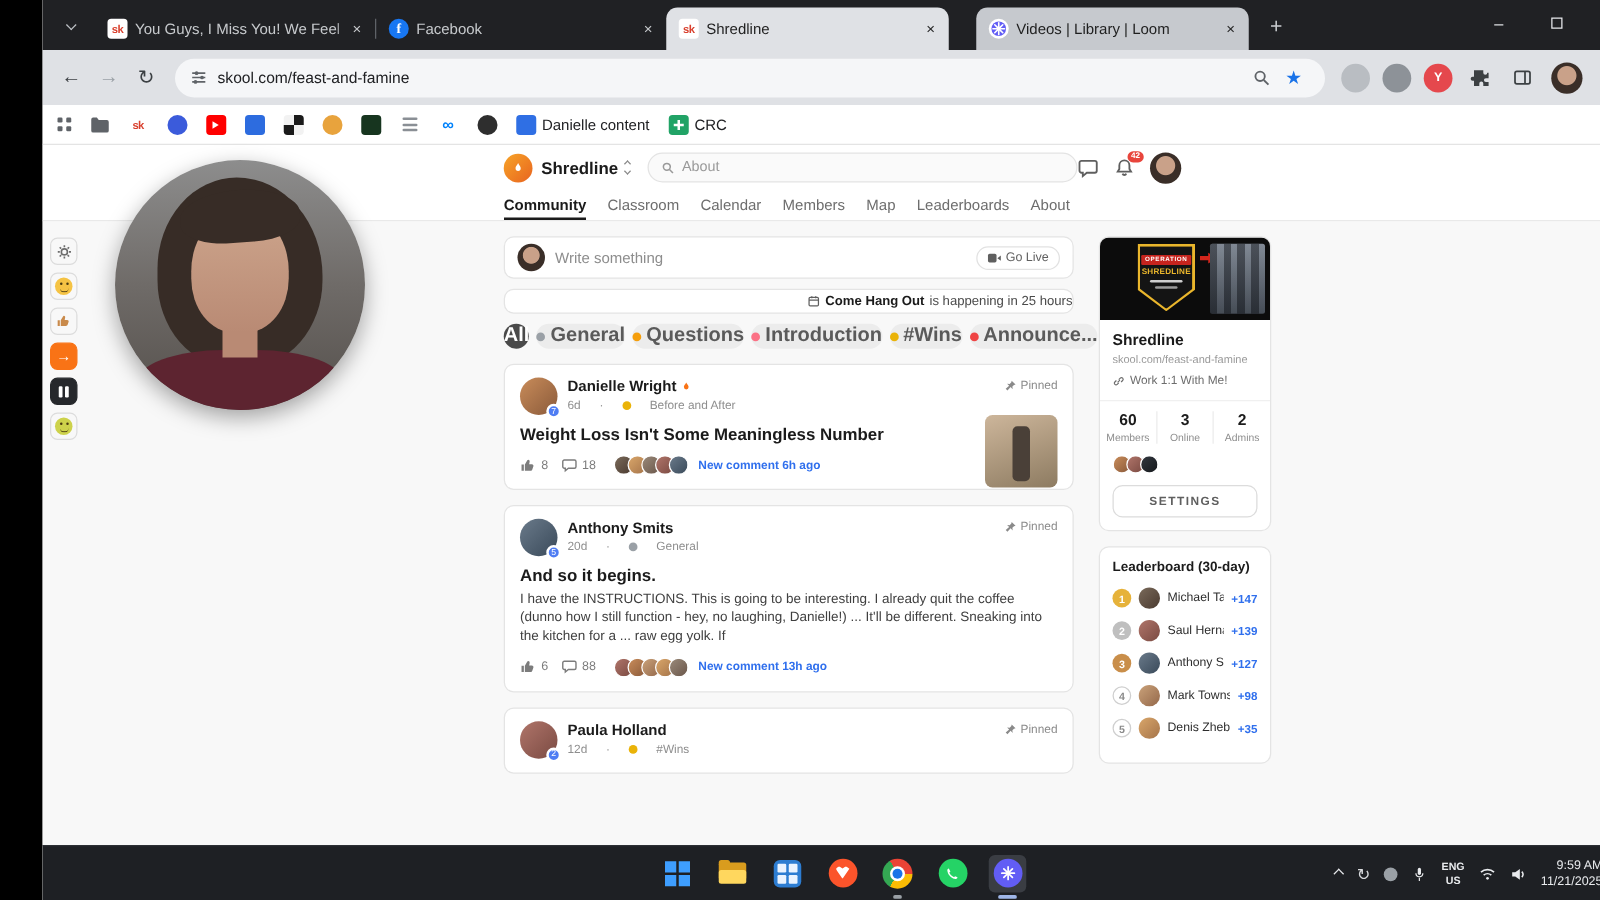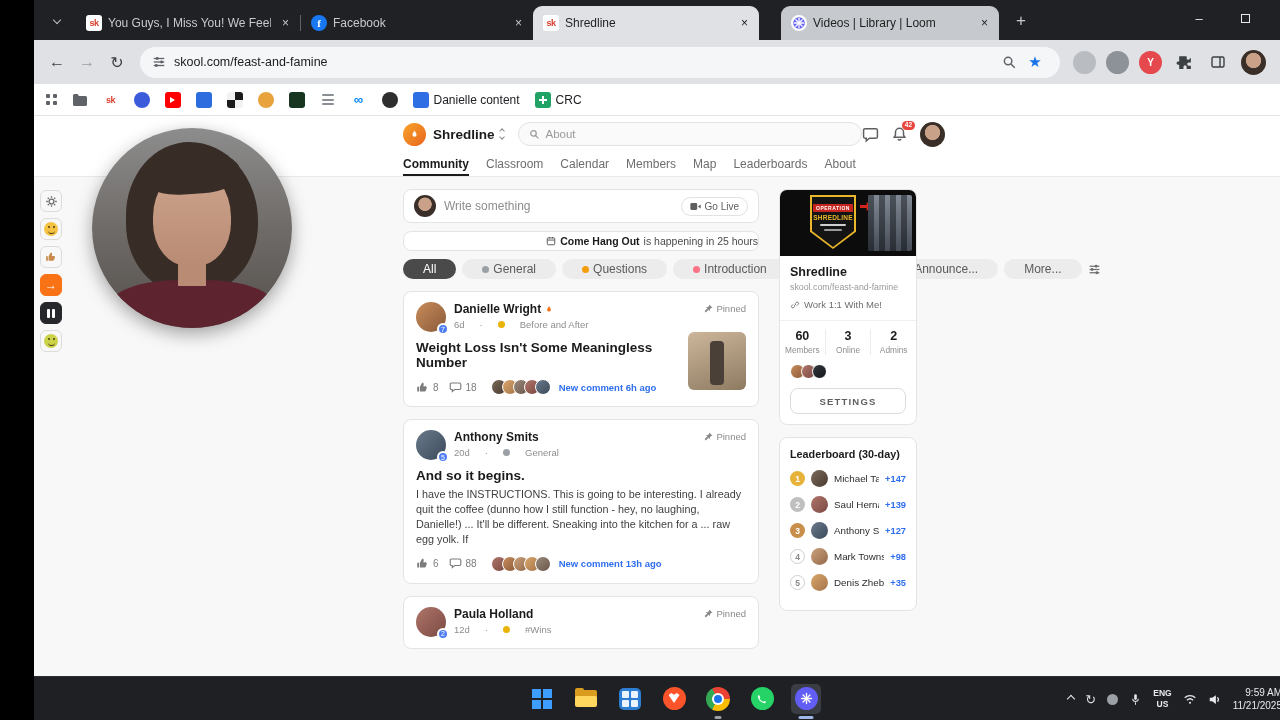--- a/index.html
+++ b/index.html
@@ -72,34 +72,34 @@
   .hd-icons{margin-left:auto;display:flex;align-items:center;gap:12px;}
   .hd-ic{position:relative;color:#5f5f5f;display:flex;}
   .badge{position:absolute;top:-5px;right:-7px;background:#e8453c;color:#fff;font-size:6.5px;font-weight:bold;border-radius:7px;padding:1.5px 3px;line-height:1;}
   .sk-avatar{width:25px;height:25px;border-radius:50%;}
   .sk-nav{height:25px;background:#fff;border-bottom:1px solid #e9e9e9;display:flex;justify-content:center;}
   .sk-nav .sk-inner{gap:17px;}
   .nav-item{font-size:12px;color:#6d6d6d;height:100%;display:flex;align-items:center;white-space:nowrap;}
   .nav-item.active{color:#1b1b1b;font-weight:bold;box-shadow:inset 0 -2px 0 #1b1b1b;}
   .sk-body{display:flex;justify-content:center;padding-top:12px;}
   .sk-cols{width:542px;display:flex;gap:20px;align-items:flex-start;}
-  .feed{width:356px;flex:0 0 auto;}
+  .feed{width:456px;flex:0 0 auto;}
   .sidecol{width:138px;flex:0 0 auto;}
   .card{background:#fff;border:1px solid #e4e4e4;border-radius:8px;}
 
   .composer{height:34px;display:flex;align-items:center;gap:8px;padding:0 10px;margin-bottom:8px;}
   .cavatar{width:22px;height:22px;border-radius:50%;flex:0 0 auto;}
   .write{font-size:12px;color:#8d8d8d;}
   .golive{margin-left:auto;display:flex;align-items:center;gap:4px;font-size:10px;color:#5f5f5f;border:1px solid #e2e2e2;border-radius:12px;padding:3px 8px;}
 
   .event-banner{height:20px;display:flex;align-items:center;justify-content:flex-end;gap:4px;font-size:10.5px;color:#4a4a4a;margin-bottom:8px;}
   .event-banner b{color:#1b1b1b;}
 
   .pills{display:flex;align-items:center;gap:6px;margin-bottom:12px;}
-  .pill{height:20px;border-radius:10px;background:#ececec;color:#5a5a5a;font-size:12px;display:flex;align-items:center;gap:4px;padding:0 20px;white-space:nowrap;}
+  .pill{height:20px;border-radius:10px;background:#ececec;color:#5a5a5a;font-size:16px;display:flex;align-items:center;gap:4px;padding:0 0;white-space:nowrap;font-weight:bold;}
   .pill.active{background:#4a4a4a;color:#fff;}
   .cdot{width:7px;height:7px;border-radius:50%;display:inline-block;flex:0 0 auto;}
   .dot-general{background:#9aa0a6;}.dot-q{background:#f59e0b;}.dot-intro{background:#fb7185;}.dot-wins{background:#eab308;}.dot-ann{background:#ef4444;}
   .filter-sliders{margin-left:auto;color:#6d6d6d;display:flex;}
 
   .post{position:relative;padding:10px 12px 11px;margin-bottom:12px;}
   .phead{display:flex;align-items:flex-start;gap:8px;}
   .pavatar{width:30px;height:30px;border-radius:50%;position:relative;flex:0 0 auto;}
   .lvl{position:absolute;right:-3px;bottom:-3px;width:12px;height:12px;border-radius:50%;background:#4f7df3;color:#fff;font-size:7px;display:flex;align-items:center;justify-content:center;border:2px solid #fff;}
   .pauthor{font-size:12px;font-weight:bold;color:#1b1b1b;display:flex;align-items:center;gap:3px;line-height:1.2;}

